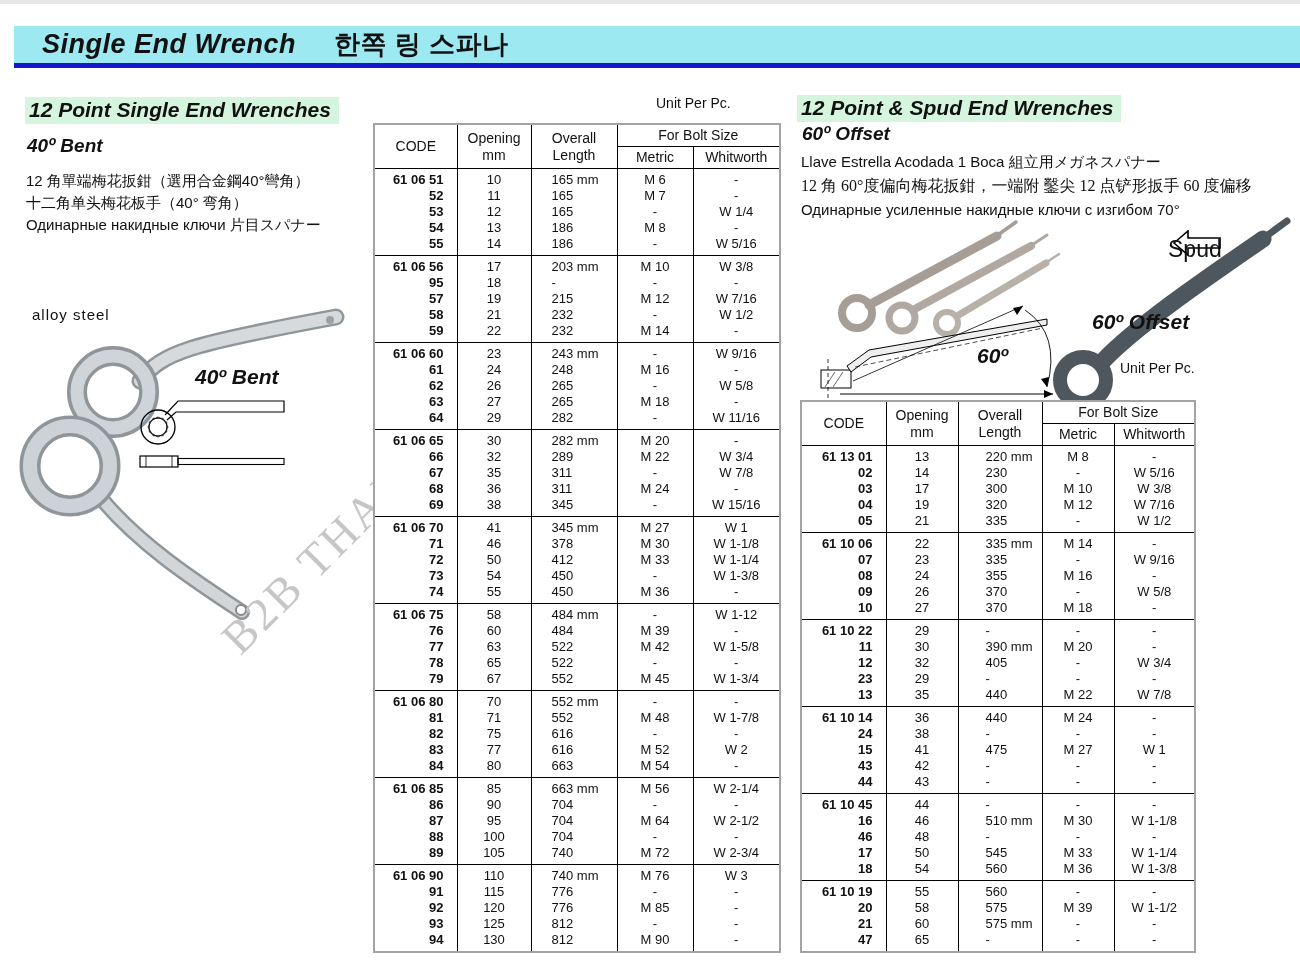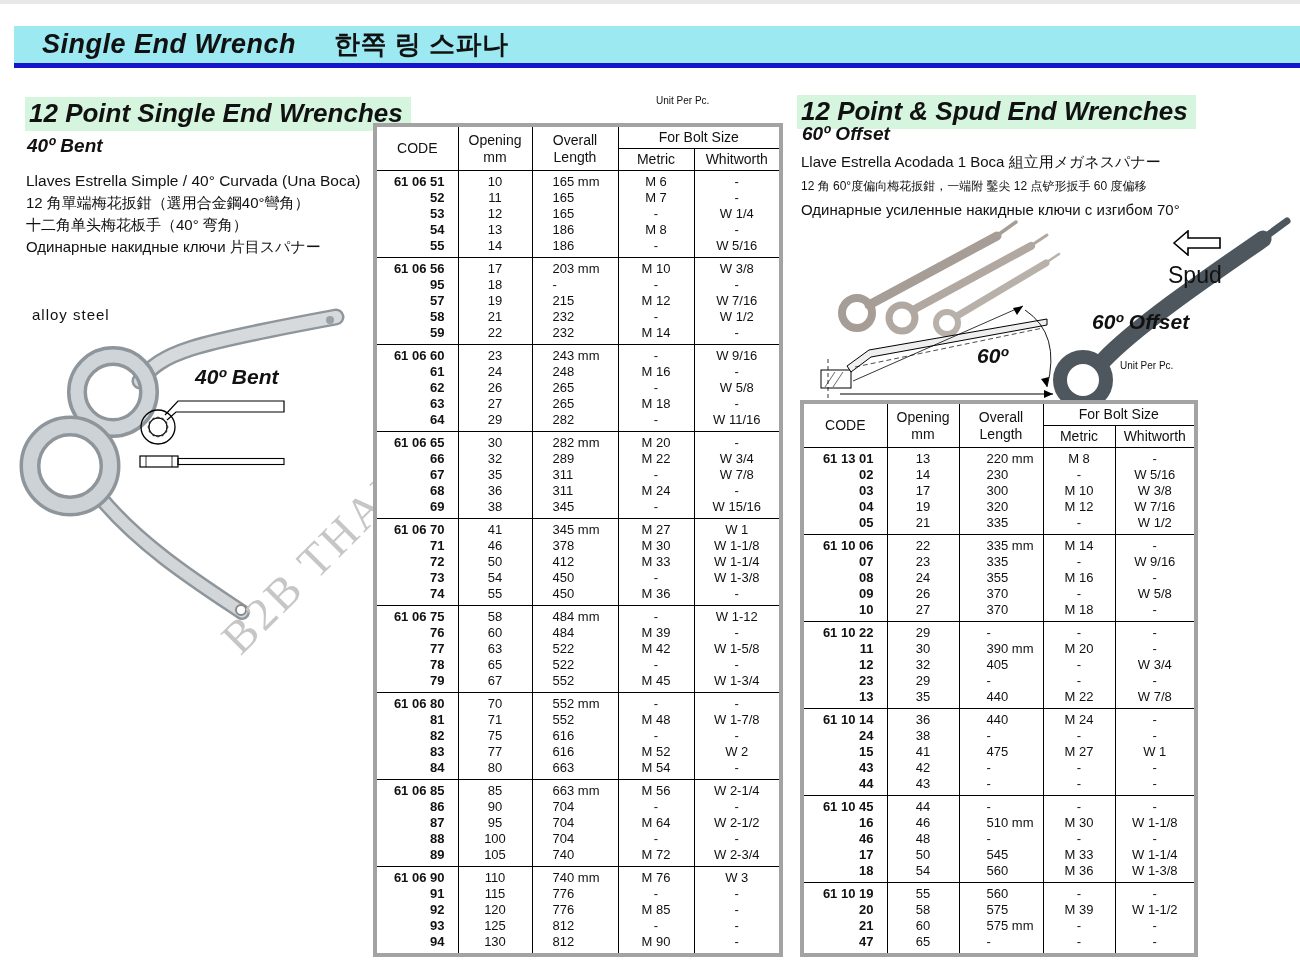--- a/index.html
+++ b/index.html
@@ -14,32 +14,32 @@
 
   
   .banner{position:absolute;left:14px;top:22px;width:1286px;height:42px;
     background:var(--banner-bg);border-bottom:5px solid var(--banner-line);
     display:flex;align-items:center;}
   .banner .t{font-style:italic;font-weight:bold;font-size:27px;letter-spacing:.5px;padding-left:28px;}
   .banner .t2{font-weight:bold;font-size:26px;padding-left:38px;font-style:normal;}
 
   
   .hl{display:inline-block;background:var(--hl-green);padding:1px 8px 2px 4px;}
-  .h-main{font-style:italic;font-weight:bold;font-size:26px;white-space:nowrap;}
+  .h-main{font-style:italic;font-weight:bold;font-size:21px;white-space:nowrap;}
   .h-sub{font-style:italic;font-weight:bold;font-size:19px;}
   .desc{font-size:15px;line-height:22px;white-space:nowrap;}
   .small-label{font-size:15px;}
-  .unit{font-size:10px;}
+  .unit{font-size:14px;}
 
   
   table.spec{border-collapse:collapse;table-layout:fixed;width:100%;
     font-size:13px;background:#fff;}
   .spec th{border:1px solid #000;font-weight:normal;font-size:14px;line-height:17px;padding:2px 0;text-align:center;}
   .spec td{border-left:1px solid #000;border-right:1px solid #000;line-height:16px;padding:0;}
-  .spec{border:4px solid #a3a3a3;}
+  .spec{border:2px solid #a3a3a3;}
   .spec tr.gs td{border-top:1px solid #000;padding-top:3px;}
   .spec tr.ge td{padding-bottom:3px;}
   .spec td.c-code{text-align:right;padding-right:13px;font-weight:bold;}
   .spec td.c-open{text-align:center;}
   .spec td.c-met,.spec td.c-whit{text-align:center;}
   #left-table td.c-len{padding-left:20px;}
   #right-table td.c-len{padding-left:27px;}
 
   
   .abs{position:absolute;}
@@ -62,21 +62,20 @@
   <div class="banner">
     <span class="t">Single End Wrench</span>
     <span class="t t2">한쪽 링 스파나</span>
   </div>
 
   <div class="abs" style="left:25px;top:93px;">
     <span class="hl h-main">12 Point Single End Wrenches</span>
   </div>
   <div class="abs h-sub" style="left:27px;top:131px;">40º Bent</div>
   <div class="abs" style="left:26px;top:166px;">
-    <div class="desc" style="font-size:15.5px;">Llaves Estrella Simple / 40° Curvada (Una Boca)</div>
     <div class="desc">12 角單端梅花扳鉗（選用合金鋼40°彎角）</div>
     <div class="desc">十二角单头梅花板手（40° 弯角）</div>
     <div class="desc">Одинарные накидные ключи 片目スパナー</div>
   </div>
 
   <div class="abs small-label" style="left:32px;top:302px;letter-spacing:1px;">alloy steel</div>
 
   <svg class="abs" style="left:0;top:280px;" width="370" height="400" viewBox="0 0 370 400">
 
     <g>
@@ -455,21 +454,21 @@
         </tbody>
       </table>
   </div>
 
   <div class="abs" style="left:797px;top:91px;">
     <span class="hl h-main">12 Point &amp; Spud End Wrenches</span>
   </div>
   <div class="abs h-sub" style="left:802px;top:119px;">60º Offset</div>
   <div class="abs" style="left:801px;top:146px;">
     <div class="desc" style="line-height:24px;">Llave Estrella Acodada 1 Boca  組立用メガネスパナー</div>
-    <div class="desc" style="font-size:12px;line-height:24px;">12 角 60°度偏向梅花扳鉗，一端附 鑿尖 12 点铲形扳手 60 度偏移</div>
+    <div class="desc" style="font-size:16px;line-height:24px;font-family:Liberation Serif, serif;">12 角 60°度偏向梅花扳鉗，一端附 鑿尖 12 点铲形扳手 60 度偏移</div>
     <div class="desc" style="line-height:24px;">Одинарные усиленные накидные ключи с изгибом 70°</div>
   </div>
 
   <svg class="abs" style="left:795px;top:205px;" width="505" height="195" viewBox="0 0 505 195">
 
     <g>
       <line x1="74" y1="96" x2="202" y2="27" stroke="#a59d96" stroke-width="9" stroke-linecap="round"></line>
       <line x1="200" y1="28" x2="221" y2="13" stroke="#a59d96" stroke-width="3.5" stroke-linecap="round"></line>
       <circle cx="62" cy="104" r="15" fill="none" stroke="#a59d96" stroke-width="8"></circle>
       <line x1="118" y1="101" x2="236" y2="37" stroke="#b0a8a1" stroke-width="8" stroke-linecap="round"></line>
@@ -498,21 +497,21 @@
       <line x1="58" y1="172" x2="228" y2="97" stroke-width="0.8"></line>
       <polygon points="228,97 218,99 222,106" fill="#000" stroke="none"></polygon>
       <path d="M 252,178 Q 266,125 230,101" stroke-width="0.9"></path>
       <polygon points="252,178 246,170 254,168" fill="#000" stroke="none"></polygon>
     </g>
   </svg>
 
   <svg class="abs" style="left:1172px;top:226px;" width="52" height="26" viewBox="0 0 52 26">
     <polygon points="2,13 16,1 16,8 48,8 48,18 16,18 16,25" fill="#fff" stroke="#000" stroke-width="1.6"></polygon>
   </svg>
-  <div class="abs spud-label" style="left:1168px;top:258px;">Spud</div>
+  <div class="abs spud-label" style="left:1168px;top:232px;">Spud</div>
   <div class="abs offset-label" style="left:1092px;top:306px;">60º Offset</div>
   <div class="abs angle-label" style="left:977px;top:340px;">60º</div>
   <div class="abs unit" style="left:1120px;top:356px;">Unit Per Pc.</div>
 
   <div class="abs" style="left:800px;top:396px;width:394px;">
     <table class="spec" id="right-table">
         <colgroup>
           <col style="width:85px">
           <col style="width:72px">
           <col style="width:84px">

